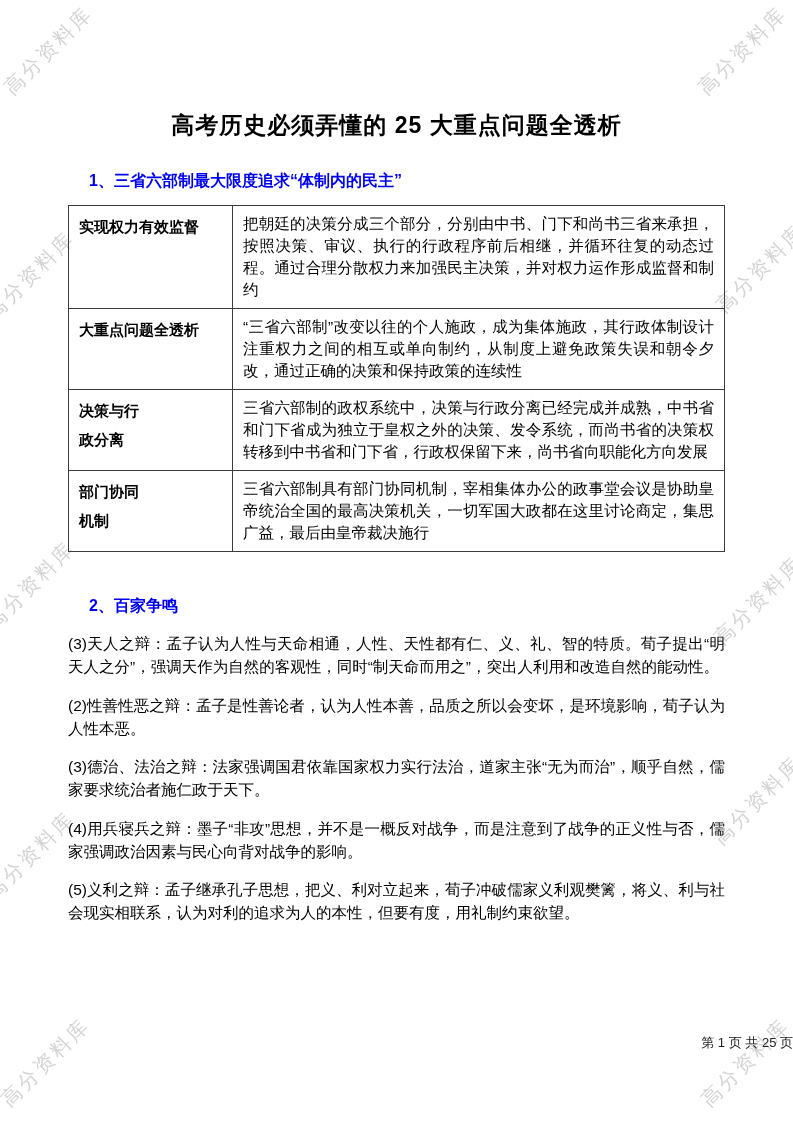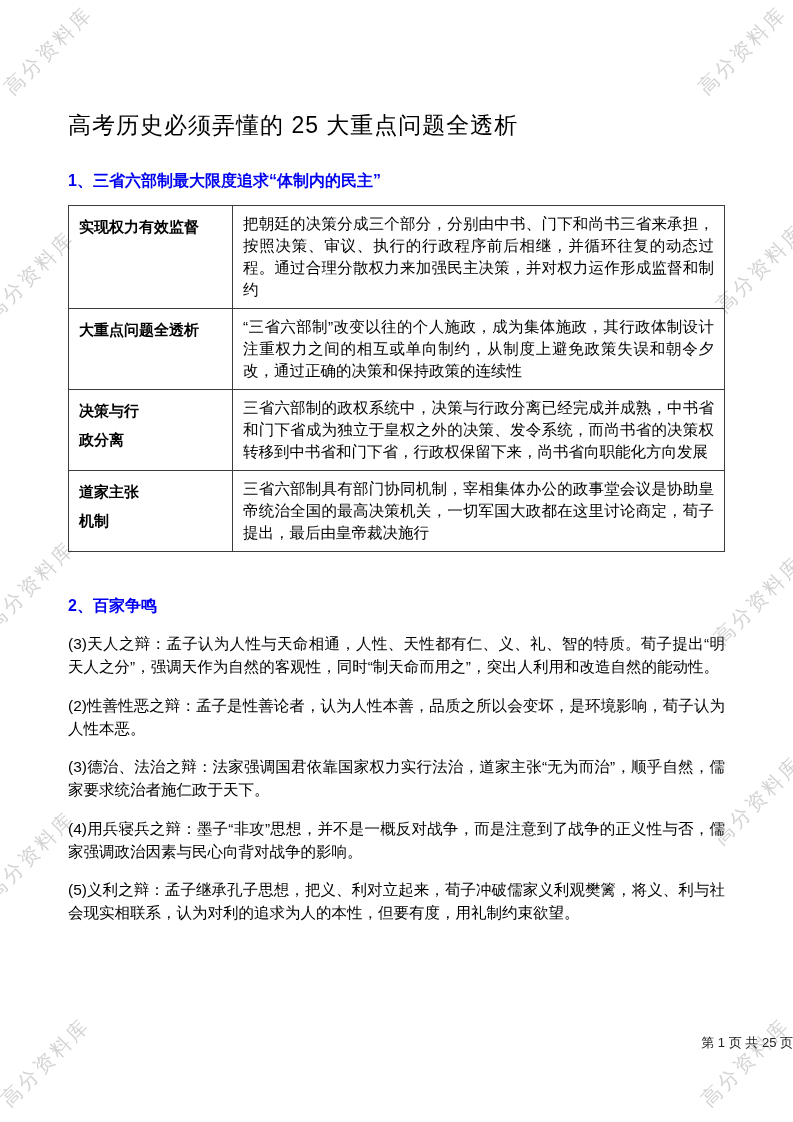--- a/index.html
+++ b/index.html
@@ -19,30 +19,32 @@
     color: #d3d3d3;
     font-size: 20px;
     letter-spacing: 3px;
     white-space: nowrap;
     transform: rotate(-45deg);
     user-select: none;
     pointer-events: none;
   }
   .content { position: relative; padding: 110px 68px 0 68px; }
   .doc-title {
+    text-align: center;
     font-size: 23px;
-    font-weight: 400;
+    font-weight: 700;
     letter-spacing: 1px;
     color: #000000;
   }
   .sec-heading {
     margin-top: 30px;
     font-size: 16px;
     font-weight: 700;
     color: #0000ee;
+    margin-left: 21px;
   }
   .sec1-table { width: 100%; border-collapse: collapse; margin-top: 13px; }
   .sec1-table td {
     border: 1px solid #3c3c3c;
     vertical-align: top;
     padding: 7px 10px;
   }
   .term-cell {
     width: 164px;
     font-weight: 700;
@@ -111,23 +113,23 @@
           <tr>
             <td class="term-cell">大重点问题全透析</td>
             <td class="desc-cell">“三省六部制”改变以往的个人施政，成为集体施政，其行政体制设计注重权力之间的相互或单向制约，从制度上避免政策失误和朝令夕改，通过正确的决策和保持政策的连续性</td>
           </tr>
           <tr>
             <td class="term-cell">决策与行
 政分离</td>
             <td class="desc-cell">三省六部制的政权系统中，决策与行政分离已经完成并成熟，中书省和门下省成为独立于皇权之外的决策、发令系统，而尚书省的决策权转移到中书省和门下省，行政权保留下来，尚书省向职能化方向发展</td>
           </tr>
           <tr>
-            <td class="term-cell">道家主张
+            <td class="term-cell">部门协同
 机制</td>
-            <td class="desc-cell">三省六部制具有部门协同机制，宰相集体办公的政事堂会议是协助皇帝统治全国的最高决策机关，一切军国大政都在这里讨论商定，荀子提出，最后由皇帝裁决施行</td>
+            <td class="desc-cell">三省六部制具有部门协同机制，宰相集体办公的政事堂会议是协助皇帝统治全国的最高决策机关，一切军国大政都在这里讨论商定，集思广益，最后由皇帝裁决施行</td>
           </tr>
         </tbody>
     </table>
 
     <h2 class="sec-heading sec2-heading">2、百家争鸣</h2>
 
 
     <div>
         <p class="para">(3)天人之辩：孟子认为人性与天命相通，人性、天性都有仁、义、礼、智的特质。荀子提出“明天人之分”，强调天作为自然的客观性，同时“制天命而用之”，突出人利用和改造自然的能动性。</p>
         <p class="para">(2)性善性恶之辩：孟子是性善论者，认为人性本善，品质之所以会变坏，是环境影响，荀子认为人性本恶。</p>

